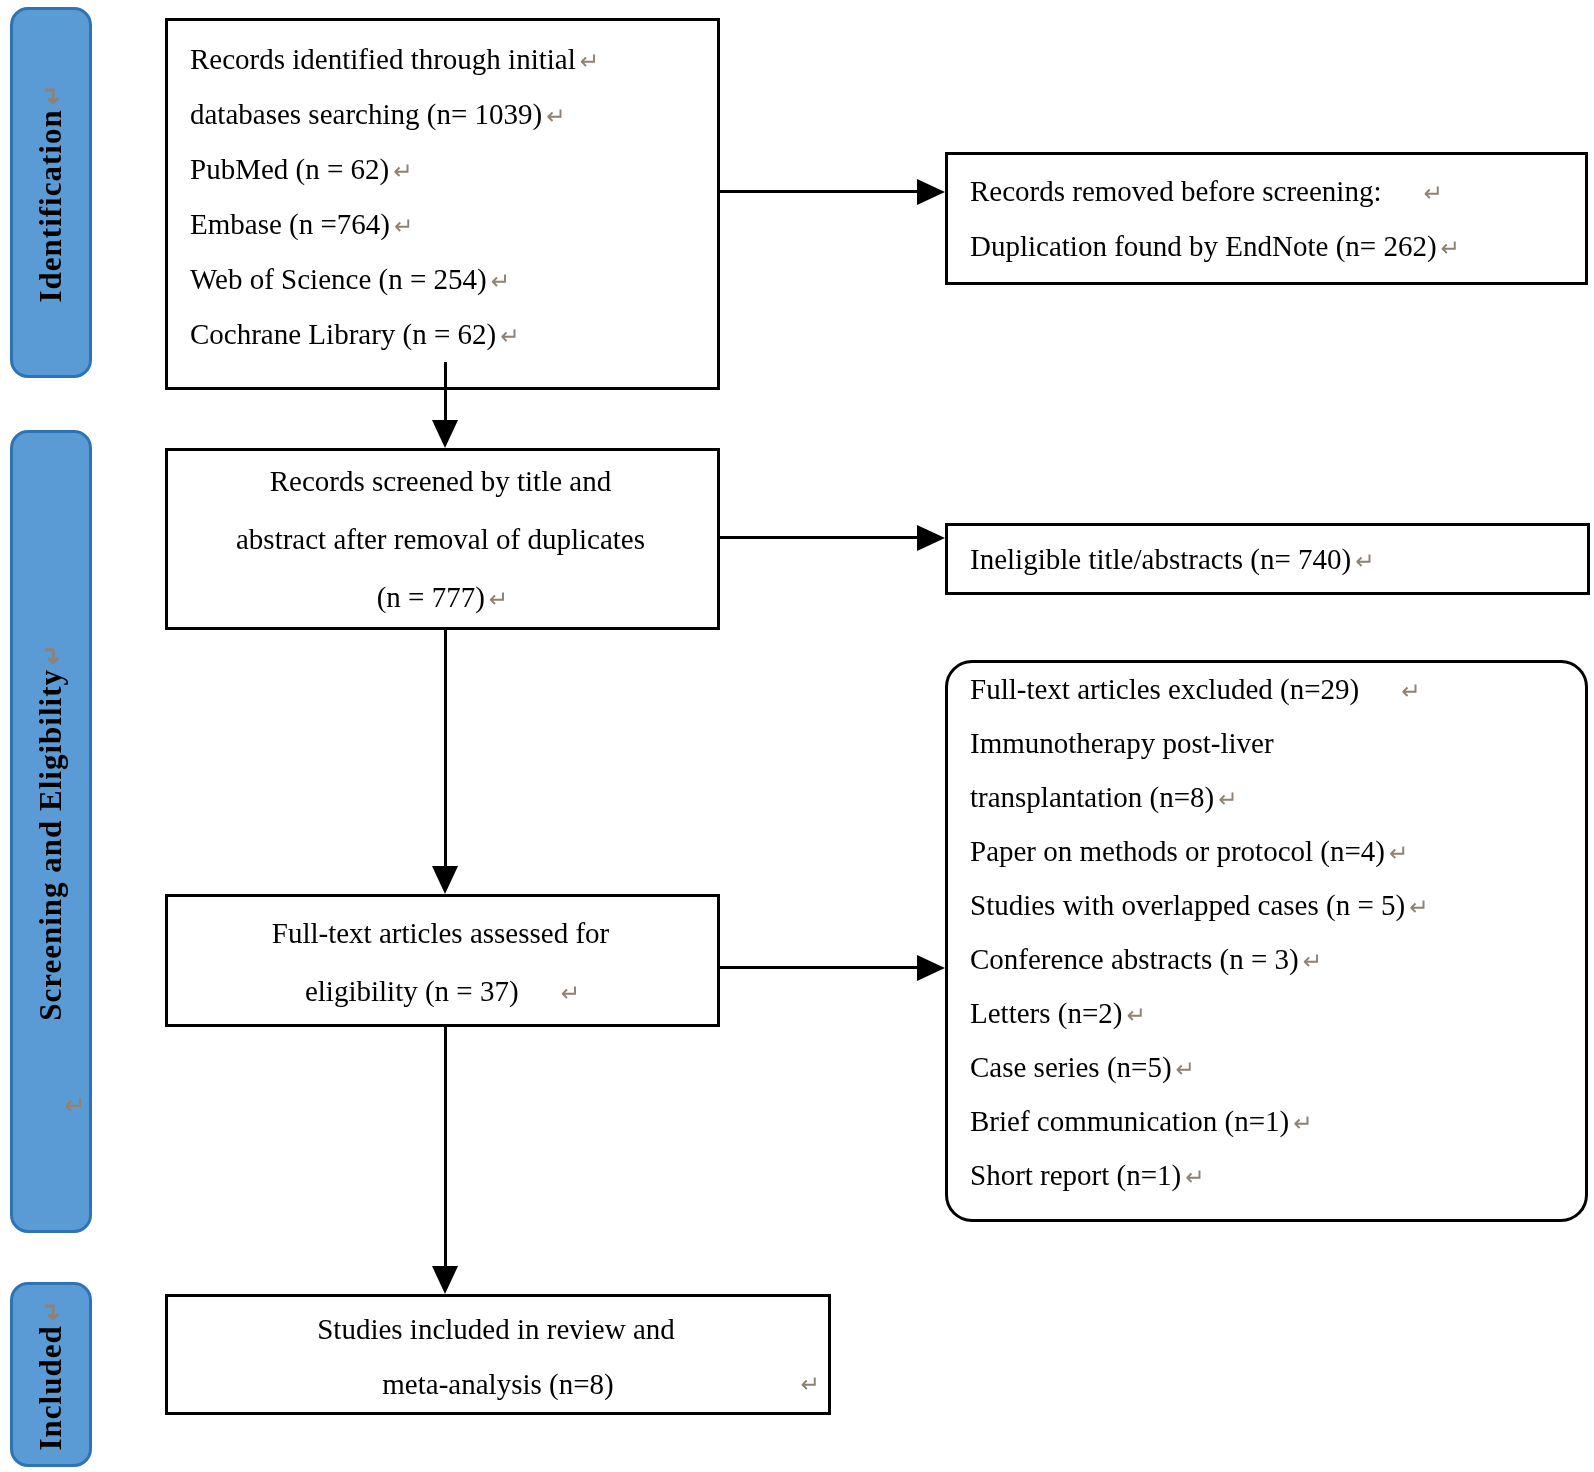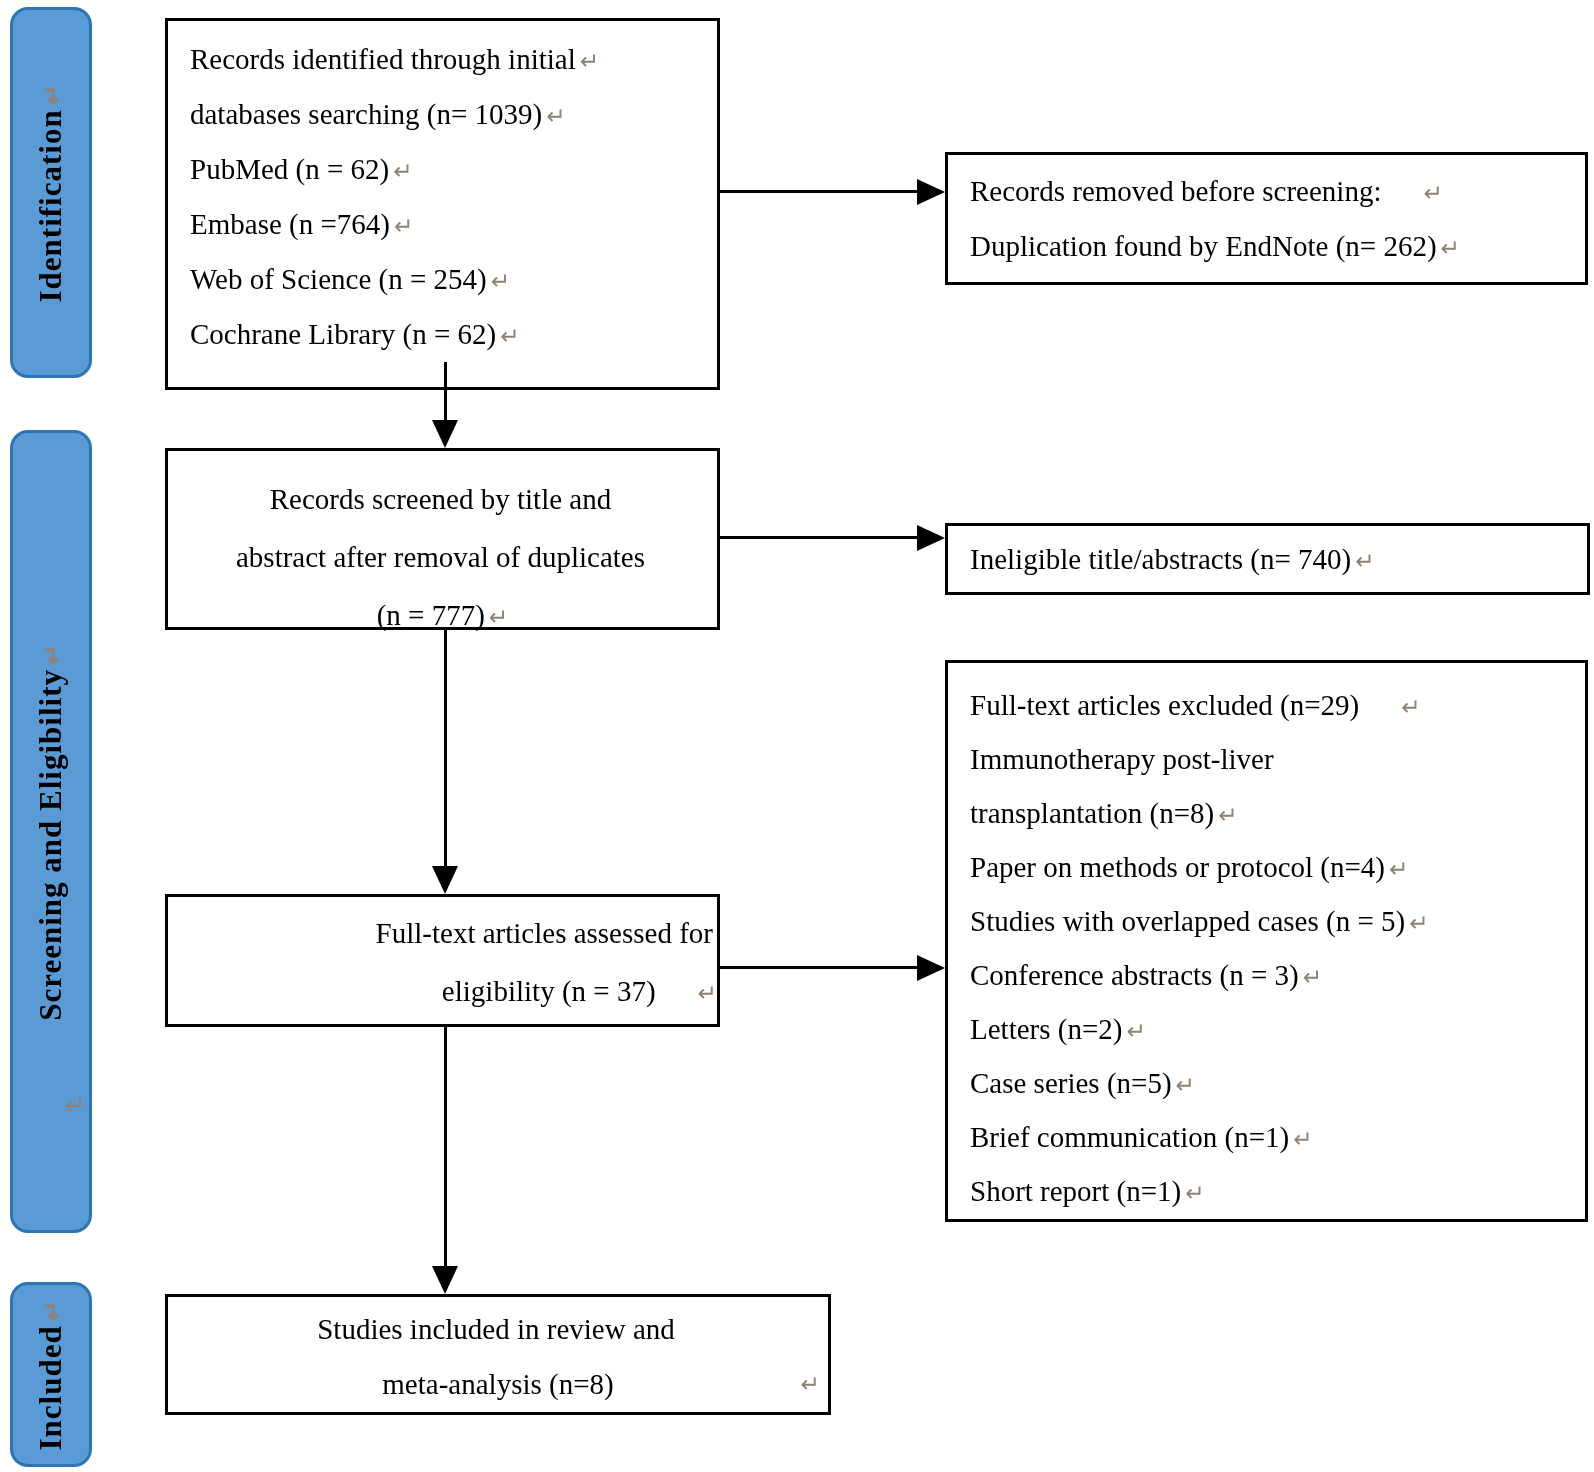--- a/index.html
+++ b/index.html
@@ -41,27 +41,27 @@
             border-top:13px solid transparent; border-bottom:13px solid transparent;
             border-left:28px solid #000; }
   .stray-mark { position:absolute; font-size:26px; color:#8f8274; }
 
   
   #stage-identification { top:7px;    height:371px; }
   #stage-screening      { top:430px;  height:803px; }
   #stage-included       { top:1282px; height:185px; }
 
   #box-identified { left:165px; top:18px;   width:555px; height:372px; padding-top:12px; line-height:53px; }
-  #box-screened   { left:165px; top:448px;  width:555px; height:182px; padding-top:20px;  line-height:56px; }
-  #box-assessed   { left:165px; top:894px;  width:555px; height:133px; padding-top:8px;  line-height:56px;text-align:right; }
+  #box-screened   { left:165px; top:448px;  width:555px; height:182px; padding-top:2px;  line-height:56px; }
+  #box-assessed   { left:165px; top:894px;  width:555px; height:133px; padding-top:8px;  line-height:56px; }
   #box-included   { left:165px; top:1294px; width:666px; height:121px; padding-top:6px;  line-height:53px; }
 
   #box-removed    { left:945px; top:152px;  width:643px; height:133px; padding-top:10px; line-height:53px; }
   #box-ineligible { left:945px; top:523px;  width:645px; height:72px;  display:flex; align-items:center; }
-  #box-excluded   { left:945px; top:660px;  width:643px; height:562px; padding-top:16px; line-height:52px; }
+  #box-excluded   { left:945px; top:660px;  width:643px; height:562px; line-height:52px;border-radius:27px; }
 </style>
 </head>
 <body>
 
 <div id="canvas">
 
   <div class="stage" id="stage-identification">
     <div class="stage-label"><span>Identification</span><span class="mark">↵</span></div>
   </div>
   <div class="stage" id="stage-screening">

